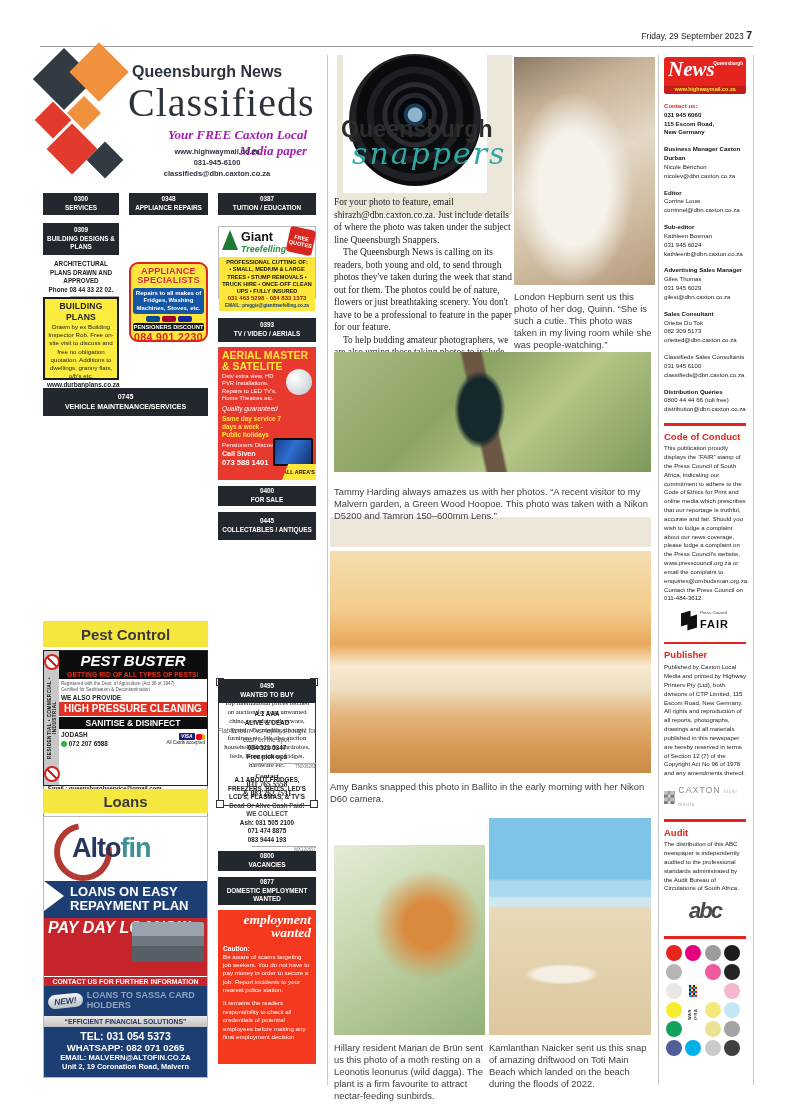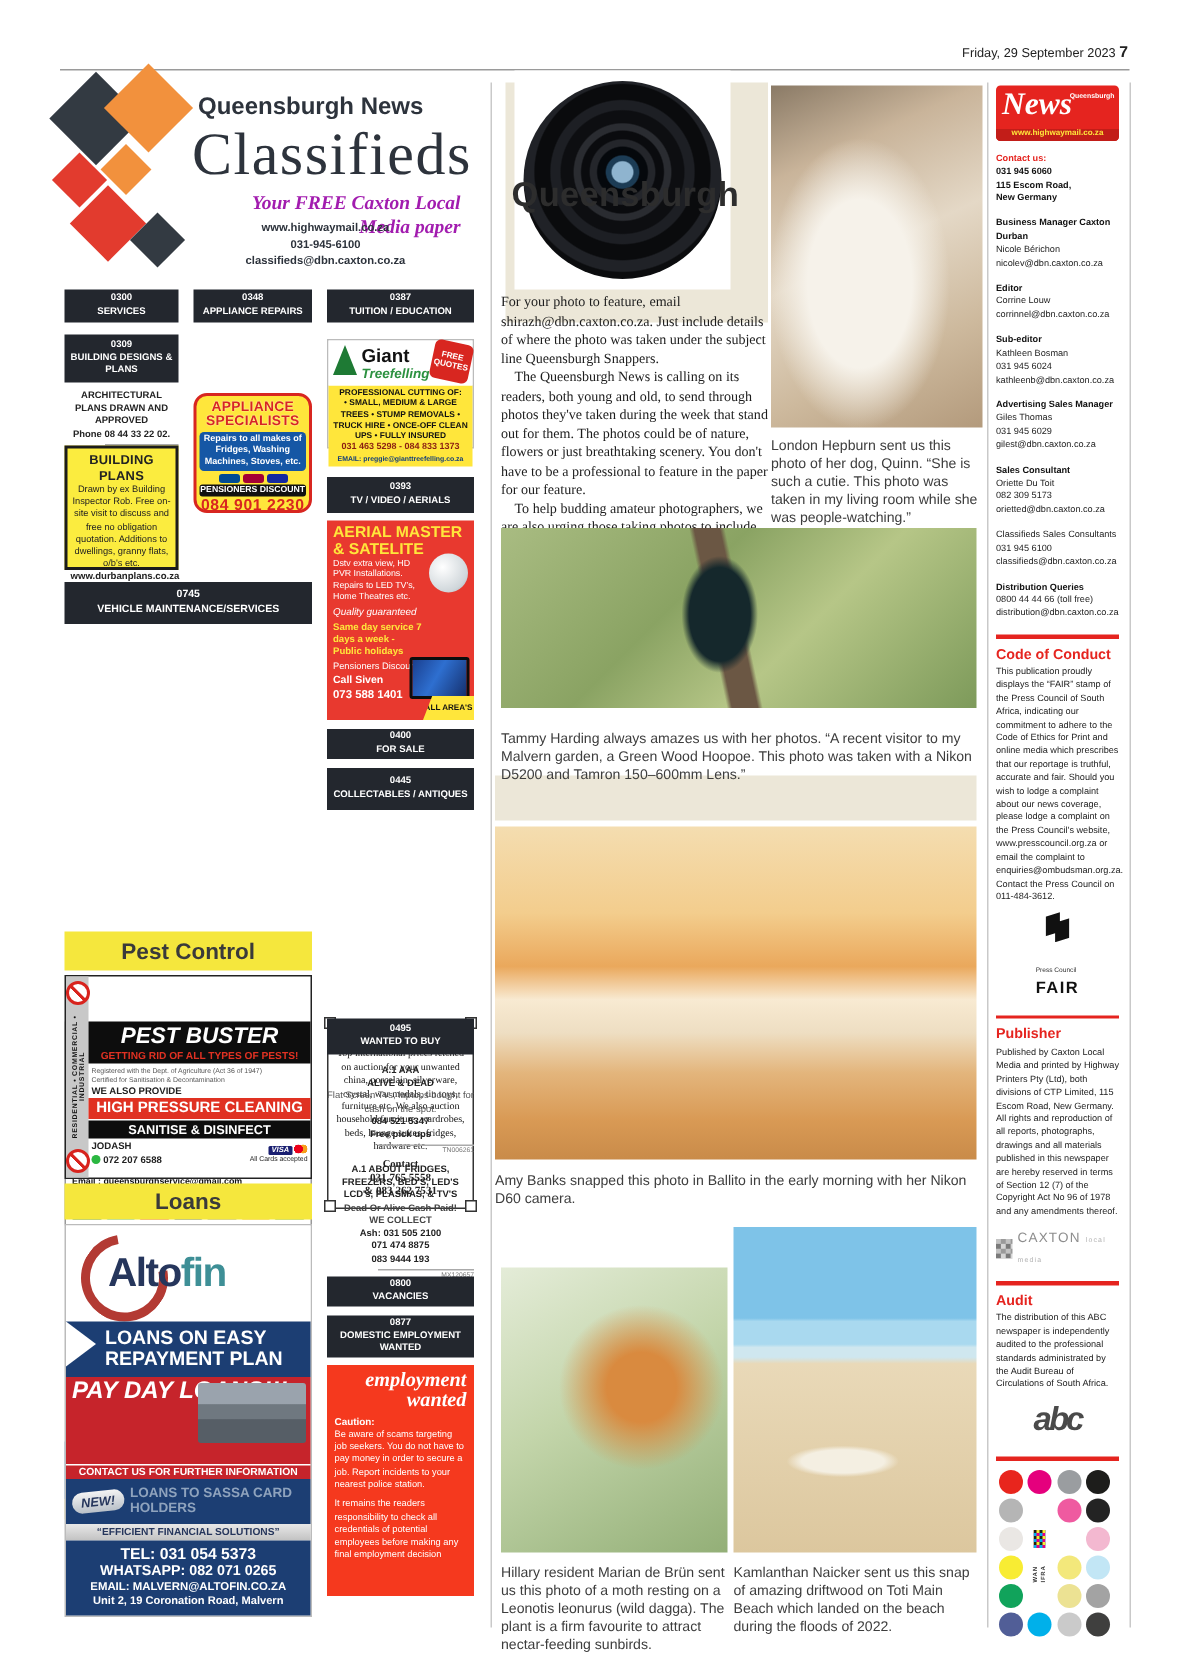--- a/index.html
+++ b/index.html
@@ -115,21 +115,21 @@
   
   .pest{background:#fff;border:1px solid #222;display:flex;}
   .pest .strip{width:15px;background:#c8c8c8;display:flex;flex-direction:column;align-items:center;
                justify-content:space-between;padding:2px 0;}
   .pside{writing-mode:vertical-rl;transform:rotate(180deg);font-size:4.6px;font-weight:bold;color:#111;
          letter-spacing:.5px;flex:1;text-align:center;}
   .noped{width:12px;height:12px;border:2px solid #d8231d;border-radius:50%;background:
          linear-gradient(45deg,transparent 42%,#d8231d 43% 55%,transparent 56%),#fff;margin:1px 0;}
   .pest .main{flex:1;display:flex;flex-direction:column;}
   .pest .tbar{background:#0d0d0d;color:#fff;font-weight:bold;font-style:italic;font-size:15px;
-              text-align:center;padding:1px 0;margin-top:30px;}
+              text-align:center;padding:1px 0;}
   .pest .red{color:#e03122;background:#0d0d0d;font-weight:bold;font-size:6.8px;text-align:center;padding:1px 0;}
   .pest .reg{font-size:4.6px;color:#555;text-align:left;padding:2px 2px 0;line-height:1.3;}
   .pest .prov{font-weight:bold;font-size:6.4px;padding:1px 2px;}
   .pest .hp{background:#e03122;color:#fff;font-weight:bold;font-size:10px;line-height:1.05;
             text-align:center;padding:2px 0;}
   .pest .sd{background:#0d0d0d;color:#fff;font-weight:bold;font-size:8.5px;text-align:center;
             padding:1px 0;margin-top:1px;}
   .pest .foot{display:flex;justify-content:space-between;align-items:center;padding:2px;}
   .pest .jd{font-weight:bold;font-size:6.4px;line-height:1.3;}
   .wapp{display:inline-block;width:6px;height:6px;border-radius:50%;background:#2bb741;vertical-align:middle;}
@@ -204,21 +204,21 @@
   .nlogo .nr{position:absolute;right:3px;top:4px;font-size:4.6px;font-weight:bold;}
   .nlogo .nw{position:absolute;left:0;bottom:0;width:100%;text-align:center;background:#c21d18;
              color:#ffe63b;font-weight:bold;font-size:5.4px;border-radius:0 0 3px 3px;}
   .sb .red{color:#e5241f;font-weight:bold;}
   .sb .bold{font-weight:bold;color:#111;}
   .sb .blk{margin-top:8px;}
   .sb .role{font-weight:bold;color:#111;}
   .sb .role-plain{color:#222;}
   .rdiv{height:2.5px;background:#e5241f;margin:9px 0 4px;}
   .sb h4{margin:0 0 1px;font-size:9.5px;color:#e5241f;}
-  .fair{display:flex;align-items:center;gap:15px;margin:5px 0 2px;justify-content:center;flex-direction:column;}
+  .fair{display:flex;align-items:center;gap:3px;margin:5px 0 2px;justify-content:center;}
   .fairg{width:16px;height:20px;background:
          linear-gradient(45deg,#111 0 100%);clip-path:polygon(0 15%,60% 0,60% 30%,100% 20%,100% 85%,40% 100%,40% 70%,0 80%);}
   .fairt .s{font-size:4.4px;color:#333;}
   .fairt .bg{font-size:11px;font-weight:bold;letter-spacing:1px;color:#111;}
   .caxl{display:flex;align-items:center;gap:3px;margin:6px 0 2px;}
   .caxsq{width:13px;height:13px;background:
      conic-gradient(#9a9a9a 0 25%,#d5d5d5 0 50%,#7a7a7a 0 75%,#c2c2c2 0 100%);
      background-size:6.5px 6.5px;}
   .caxt{color:#8d8d8d;font-size:9px;letter-spacing:.8px;}
   .caxt i{font-style:normal;font-size:4.6px;color:#b0b0b0;}
@@ -507,20 +507,21 @@
       <div class="i4">Unit 2, 19 Coronation Road, Malvern</div>
     </div>
   </div>
 
   <div class="abs beige" style="left:337px;top:55px;width:175px;height:160px;"></div>
   <div class="abs beige" style="left:330px;top:517px;width:321px;height:30px;"></div>
   <div class="abs lensbox" style="left:343px;top:47px;width:144px;height:146px;">
     <div class="lens"></div>
   </div>
   <div class="abs snap-t1" style="left:341px;top:116px;">Queensburgh</div>
+  <div class="abs snap-t2" style="left:352px;top:142px;">snappers</div>
 
   <div class="abs story" style="left:334px;top:196px;width:178px;">
     <p>For your photo to feature, email shirazh@dbn.caxton.co.za. Just include details of where the photo was taken under the subject line Queensburgh Snappers.</p>
     <p>The Queensburgh News is calling on its readers, both young and old, to send through photos they've taken during the week that stand out for them. The photos could be of nature, flowers or just breathtaking scenery. You don't have to be a professional to feature in the paper for our feature.</p>
     <p>To help budding amateur photographers, we are also urging those taking photos to include what device or camera the photo was taken on.</p>
   </div>
 
   <div class="abs photo ph-dog" style="left:514px;top:57px;width:141px;height:228px;"></div>
   <div class="abs cap" style="left:514px;top:291px;width:141px;">London Hepburn sent us this photo of her dog, Quinn. “She is such a cutie. This photo was taken in my living room while she was people-watching.”</div>
 

